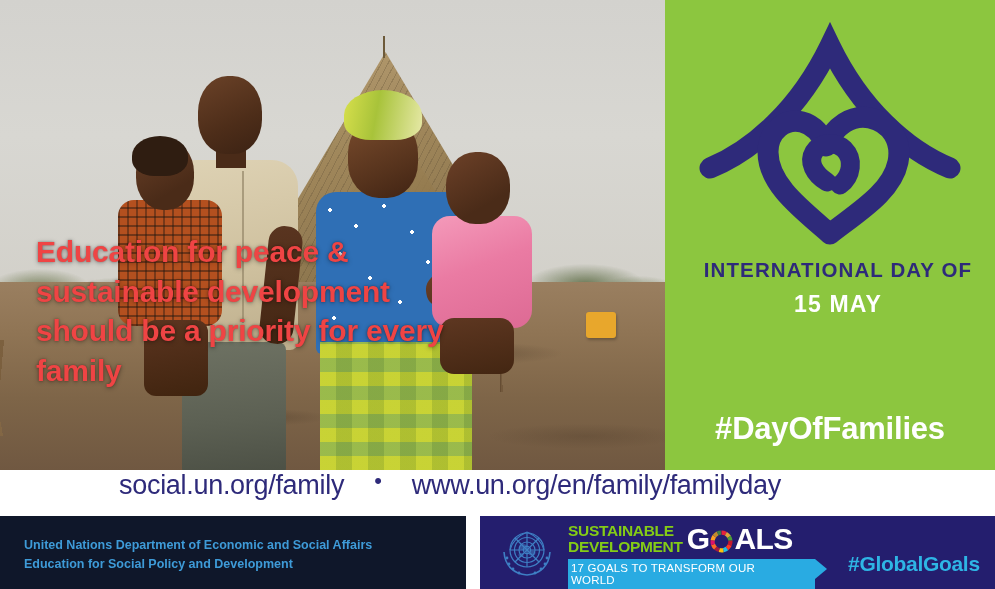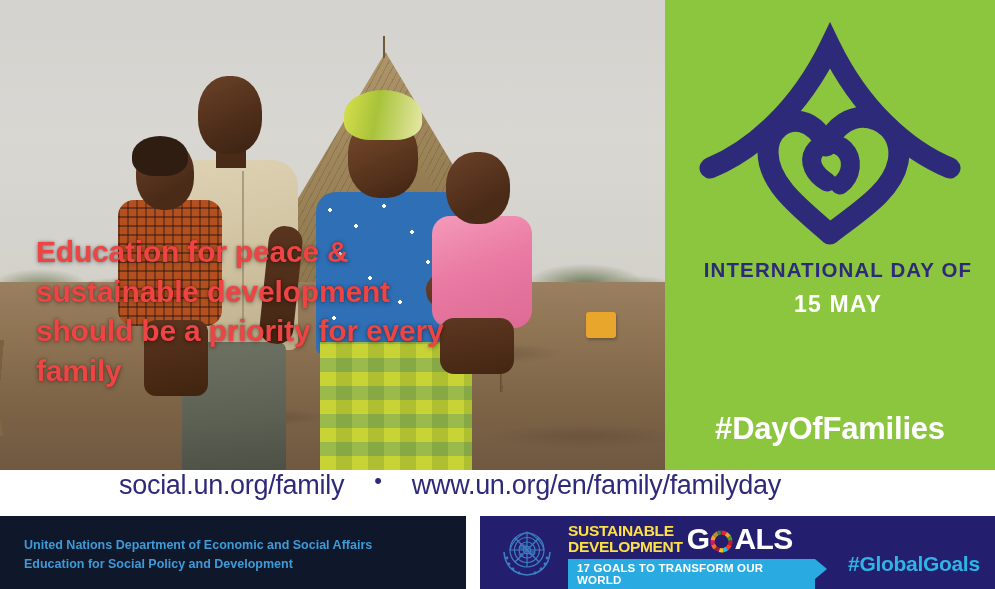--- a/index.html
+++ b/index.html
@@ -381,21 +381,21 @@
     position: absolute;
     left: 88px; top: 7px;
     width: 270px;
   }
   .sdg-words {
     display: flex;
     align-items: center;
     gap: 4px;
   }
   .sdg-sd {
-    color: #fde047;
+    color: #84cc16;
     font-size: 15.5px;
     font-weight: bold;
     line-height: 1.04;
     letter-spacing: -0.3px;
   }
   .sdg-goals {
     display: flex;
     align-items: center;
     color: #ffffff;
     font-size: 30px;
@@ -408,23 +408,23 @@
     margin: 0 1px;
     display: inline-block;
   }
   .sdg-banner {
     margin-top: 4px;
     position: relative;
     display: inline-block;
     background: #29ABE2;
     color: #ffffff;
     font-size: 11.5px;
-    font-weight: bold;
+    font-weight: normal;
     letter-spacing: 0.2px;
-    padding: 3px 20px 3px 9px;
+    padding: 3px 20px 3px 3px;
     width: 247px;
     box-sizing: border-box;
   }
   .sdg-banner::after {
     content: "";
     position: absolute;
     right: -12px; top: 0;
     border-top: 10px solid transparent;
     border-bottom: 10px solid transparent;
     border-left: 12px solid #29ABE2;

